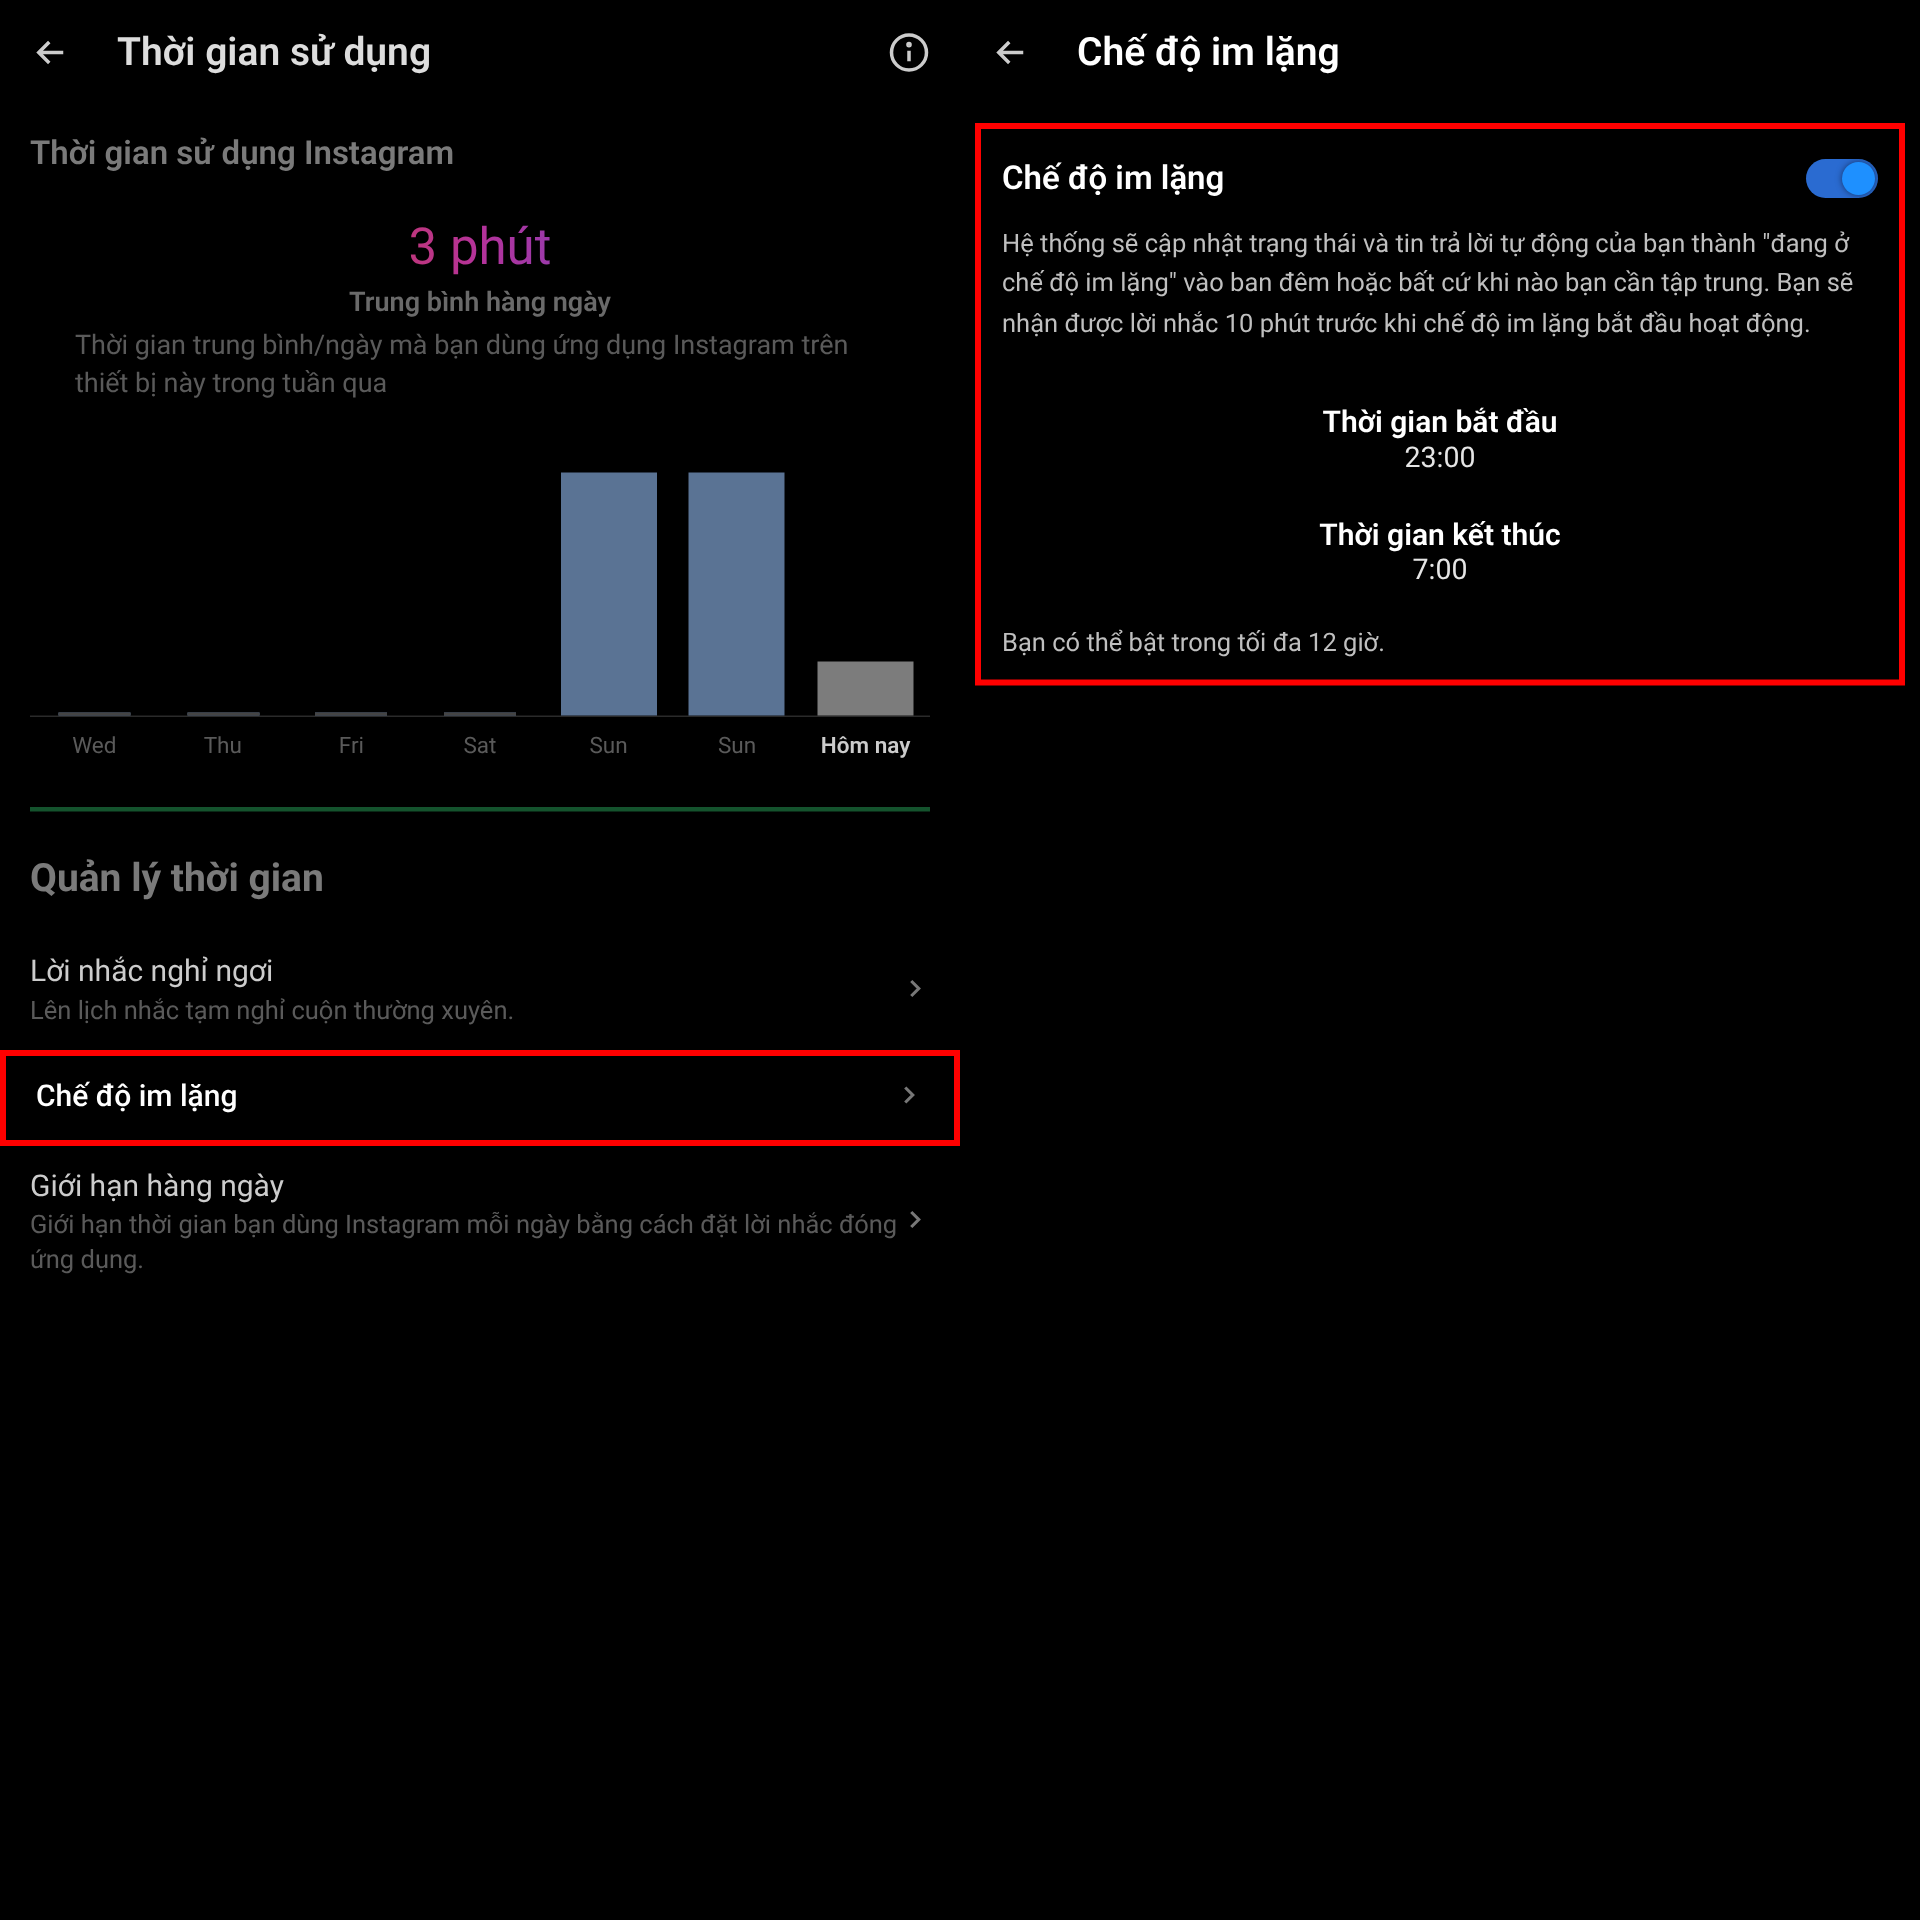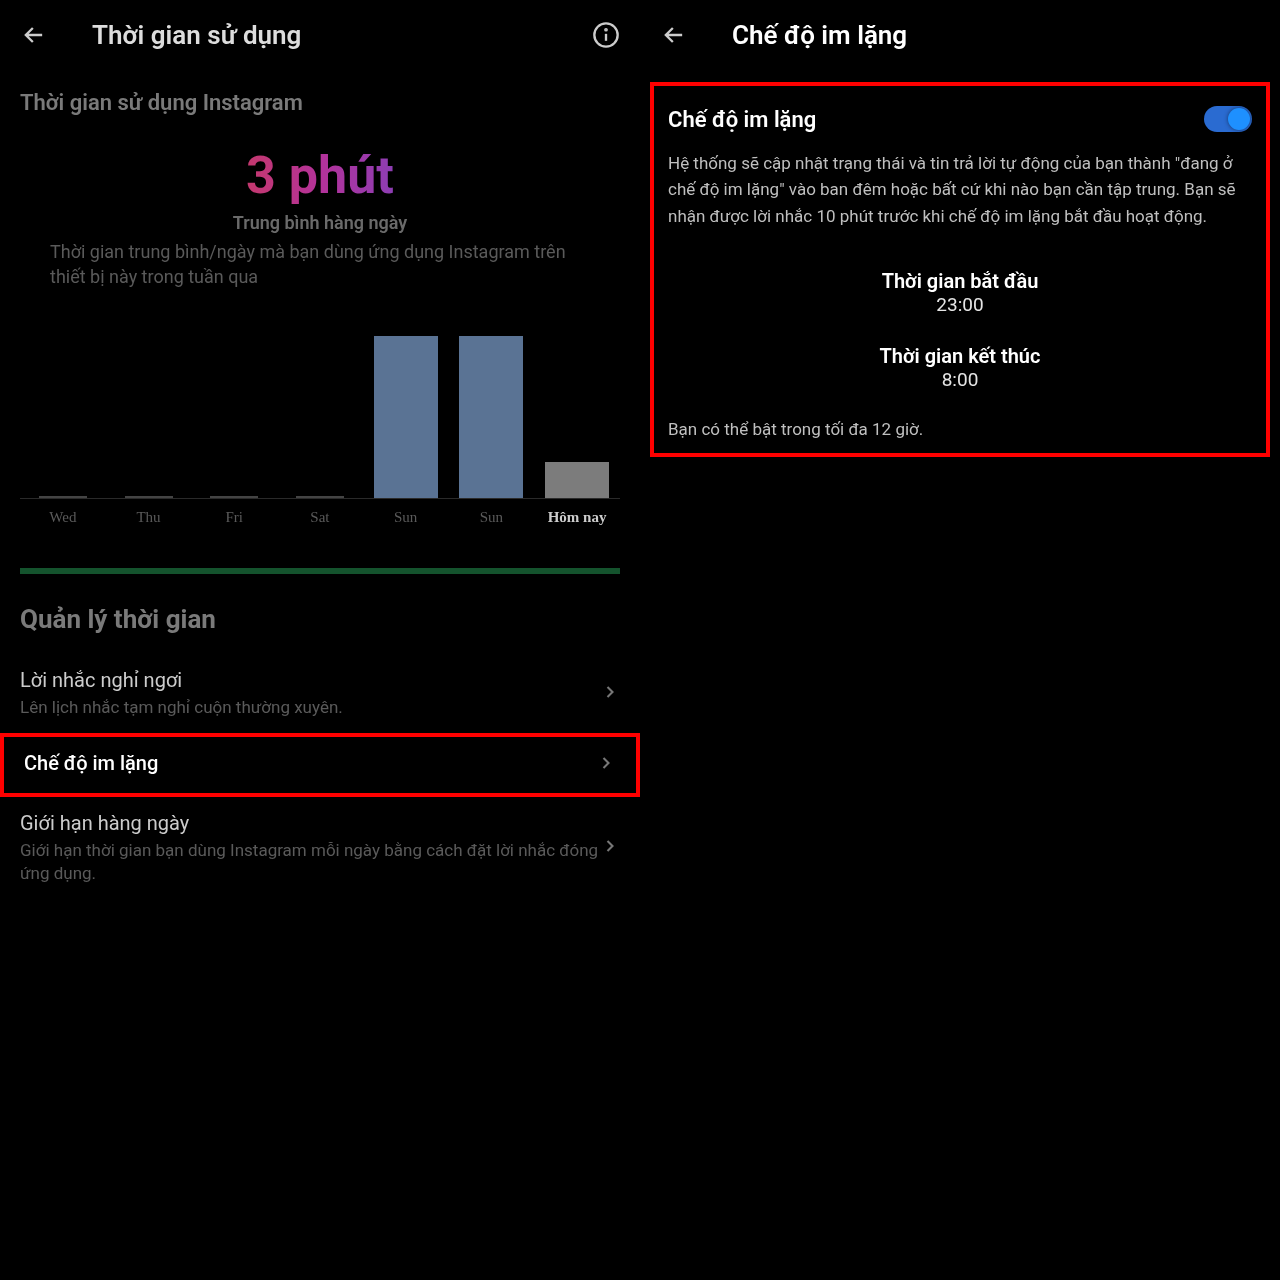--- a/index.html
+++ b/index.html
@@ -15,21 +15,21 @@
     width: 50%;
     height: 100%;
     padding: 0;
     position: relative;
   }
   
   .header {
     display: flex;
     align-items: center;
     padding: 20px 20px;
-    gap: 44px;
+    gap: 30px;
   }
   .back-arrow {
     color: #ccc;
     display: flex;
     align-items: center;
     cursor: pointer;
   }
   .back-arrow svg { width: 28px; height: 28px; }
   .header-title {
     font-size: 26px;
@@ -46,22 +46,22 @@
   .info-icon svg { width: 28px; height: 28px; }
   
   .section-title {
     font-size: 22px;
     font-weight: 600;
     color: #7a7a7a;
     padding: 20px 20px 10px 20px;
   }
   .big-time {
     text-align: center;
-    font-size: 52px;
-    font-weight: 700;
+    font-size: 34px;
+    font-weight: 400;
     margin-top: 20px;
     background: linear-gradient(90deg, #e09b2d 0%, #d6403a 25%, #b4329a 50%, #5f4bd1 75%, #2a6bd1 100%);
     -webkit-background-clip: text;
     background-clip: text;
     color: transparent;
   }
   .avg-label {
     text-align: center;
     font-size: 18px;
     font-weight: 600;
@@ -71,23 +71,22 @@
   .avg-desc {
     text-align: left;
     font-size: 18px;
     color: #5a5a5a;
     padding: 6px 50px 0 50px;
     line-height: 1.4;
   }
   
   .chart-wrap {
     margin: 30px 20px 0 20px;
-    border-bottom: 6px solid #14532d;
-    padding-bottom: 42px;
-    font-family: Liberation Serif, serif;
+    border-bottom: 3px solid #14532d;
+    padding-bottom: 32px;
   }
   .chart {
     display: flex;
     align-items: flex-end;
     justify-content: space-around;
     height: 180px;
     border-bottom: 1px solid #2a2a2a;
   }
   .bar-col {
     display: flex;
@@ -334,17 +333,17 @@
       </div>
     </div>
     <div class="quiet-desc">Hệ thống sẽ cập nhật trạng thái và tin trả lời tự động của bạn thành "đang ở chế độ im lặng" vào ban đêm hoặc bất cứ khi nào bạn cần tập trung. Bạn sẽ nhận được lời nhắc 10 phút trước khi chế độ im lặng bắt đầu hoạt động.</div>
 
     <div class="time-row">
       <div class="time-label">Thời gian bắt đầu</div>
       <div class="time-val">23:00</div>
     </div>
     <div class="time-row">
       <div class="time-label">Thời gian kết thúc</div>
-      <div class="time-val">8:00</div>
+      <div class="time-val">7:00</div>
     </div>
     <div class="max-note">Bạn có thể bật trong tối đa 12 giờ.</div>
   </div>
 </div>
 
 </body></html>

